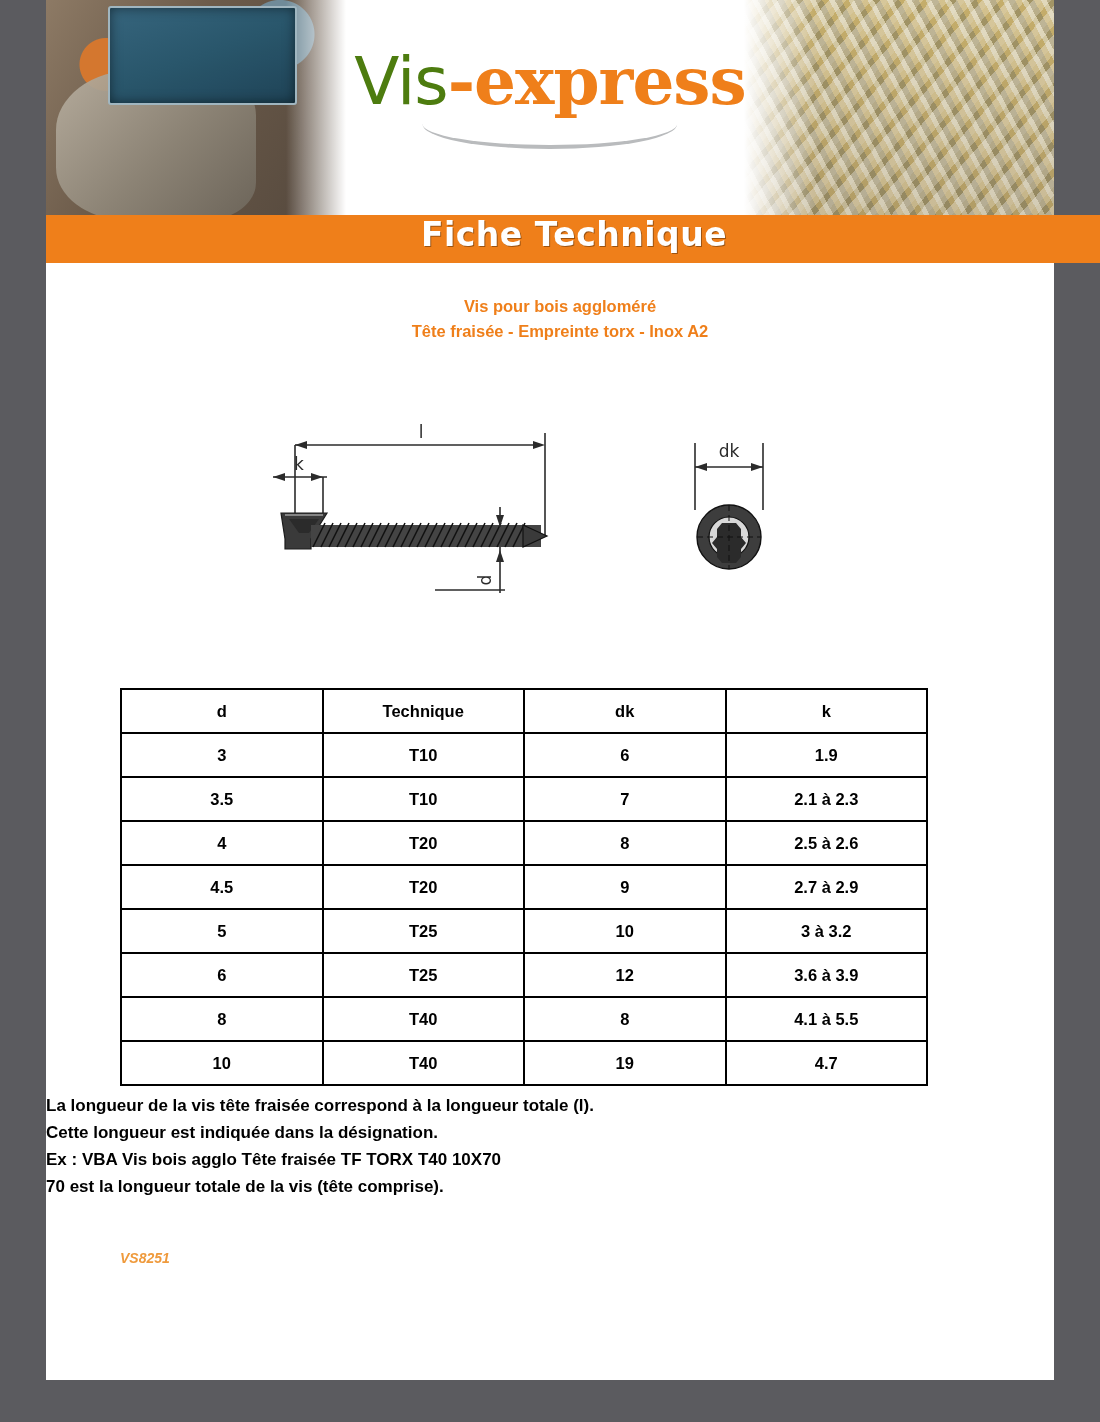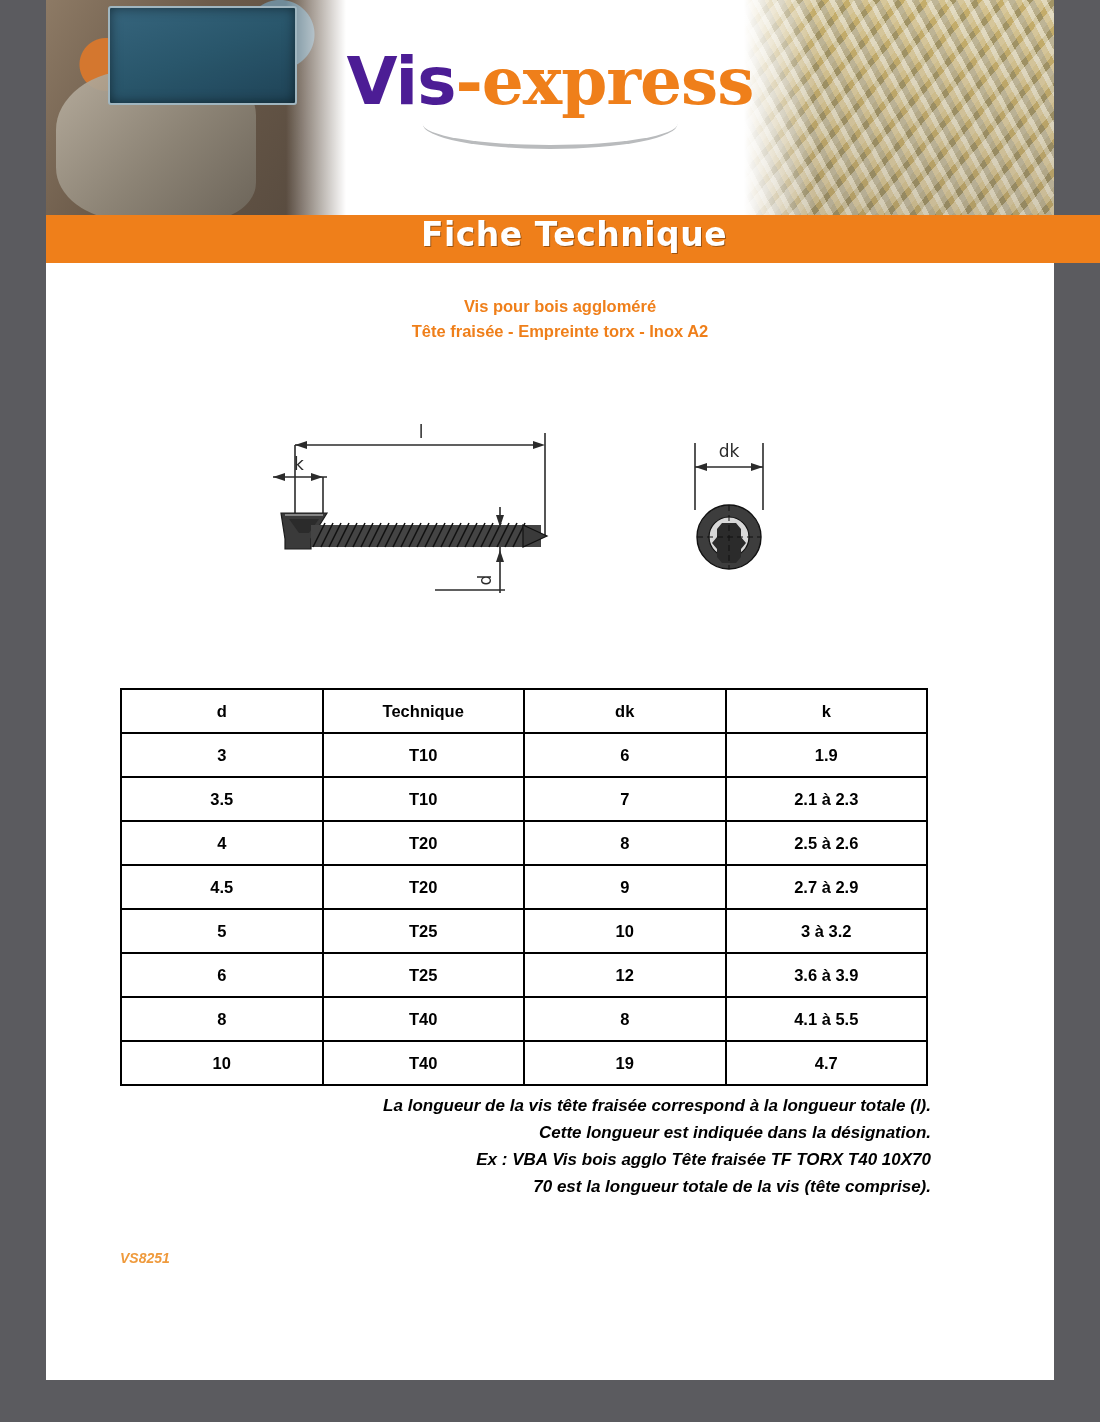--- a/index.html
+++ b/index.html
@@ -119,22 +119,22 @@
     text-align: center;
     white-space: nowrap;
   }
   .logo-text {
     font-size: 66px;
     line-height: 1;
     letter-spacing: -1px;
   }
   .logo-vis {
     font-family: "DejaVu Sans", sans-serif;
-    font-weight: bold;
-    color: #4c1d95;
+    font-weight: normal;
+    color: #4d7c0f;
   }
   .logo-express {
     font-family: "DejaVu Serif", serif;
     font-weight: bold;
     color: #ef7f1a;
   }
   .logo-swoosh {
     margin-top: 4px;
     width: 255px;
     height: 26px;
@@ -205,22 +205,21 @@
     color: #000;
     padding: 0;
   }
 
   
   .notes {
     position: absolute;
     left: 46px;
     top: 1092px;
     width: 885px;
-    text-align: right;
-    font-style: italic;
+    text-align: left;
   }
   .notes div {
     font-size: 17px;
     font-weight: bold;
     line-height: 27px;
     color: #000;
   }
 
   
   .ref-code {

